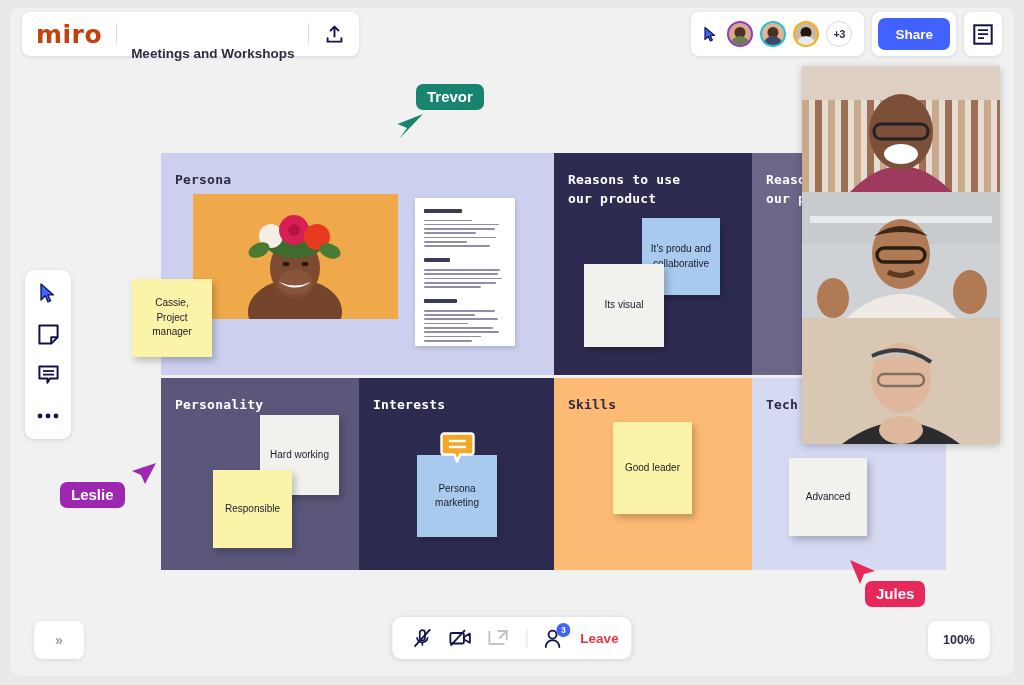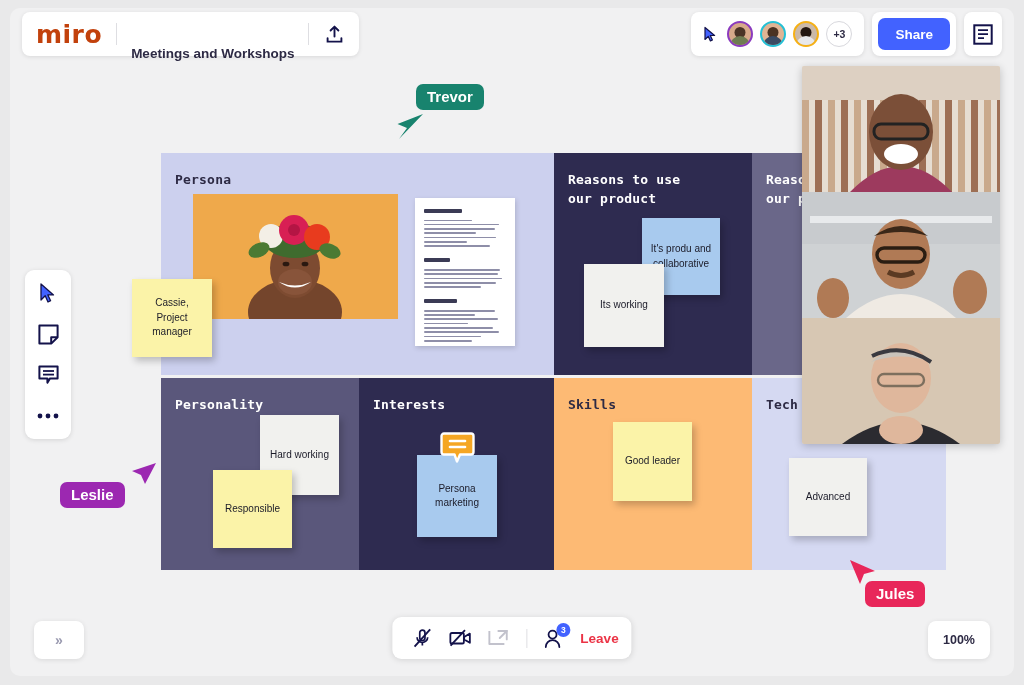--- a/index.html
+++ b/index.html
@@ -240,25 +240,25 @@
         <div class="doc-l" style="width:62%"></div>
         <div class="doc-l" style="width:90%"></div>
         <div class="doc-l" style="width:54%"></div>
         <div class="doc-l" style="width:84%"></div>
         <div class="doc-l" style="width:92%"></div>
         <div class="doc-l" style="width:70%"></div>
         <div class="doc-l" style="width:58%"></div>
       </div>
       <div class="sticky" style="left: -19px; top: 134px; width: 80px; height: 78px; background: rgb(251, 243, 168); font-size: 10px;">Cassie, Project manager</div>
       <div class="sticky" style="left: 491px; top: 73px; width: 78px; height: 77px; background: rgb(168, 202, 238); font-size: 10px;">It's produ and collaborative</div>
-      <div class="sticky" style="left: 433px; top: 119px; width: 80px; height: 83px; background: rgb(241, 241, 238); font-size: 10px;">Its working</div>
+      <div class="sticky" style="left: 433px; top: 119px; width: 80px; height: 83px; background: rgb(241, 241, 238); font-size: 10px;">Its visual</div>
       <div class="sticky" style="left: 109px; top: 270px; width: 79px; height: 80px; background: rgb(241, 241, 238); font-size: 10px;">Hard working</div>
       <div class="sticky" style="left: 50px; top: 325px; width: 79px; height: 78px; background: rgb(251, 243, 168); font-size: 10px; margin-left: 12px;">Responsible</div>
       <div class="sticky" style="left: 266px; top: 310px; width: 80px; height: 82px; background: rgb(168, 202, 238); font-size: 10px;">Persona marketing</div>
-      <div class="sticky" style="left: 462px; top: 277px; width: 79px; height: 79px; background: rgb(251, 243, 168); font-size: 10px;">Good leader</div>
+      <div class="sticky" style="left: 462px; top: 277px; width: 79px; height: 92px; background: rgb(251, 243, 168); font-size: 10px;">Good leader</div>
       <div class="sticky" style="left: 638px; top: 313px; width: 78px; height: 78px; background: rgb(241, 241, 238); font-size: 10px;">Advanced</div>
       <div style="position: absolute; left: 289px; top: 287px; width: 35px; height: 32px;"><svg width="35" height="32" viewBox="0 0 35 32">
           <path d="M4 1.5 H31 a2.5 2.5 0 0 1 2.5 2.5 V20 a2.5 2.5 0 0 1 -2.5 2.5 H20 L17 29.5 L14.5 22.5 H4 A2.5 2.5 0 0 1 1.5 20 V4 A2.5 2.5 0 0 1 4 1.5z" fill="#f5a623" stroke="#ffffff" stroke-width="2.4" stroke-linejoin="round"></path>
           <line x1="10" y1="9" x2="25" y2="9" stroke="#fff" stroke-width="2.6" stroke-linecap="round"></line>
           <line x1="10" y1="15" x2="25" y2="15" stroke="#fff" stroke-width="2.6" stroke-linecap="round"></line>
         </svg></div>
     </div>
 
   <div id="cursor-layer">
       <div class="cursor-label" style="left: 406px; top: 76px; background: rgb(24, 131, 110);">Trevor</div>

